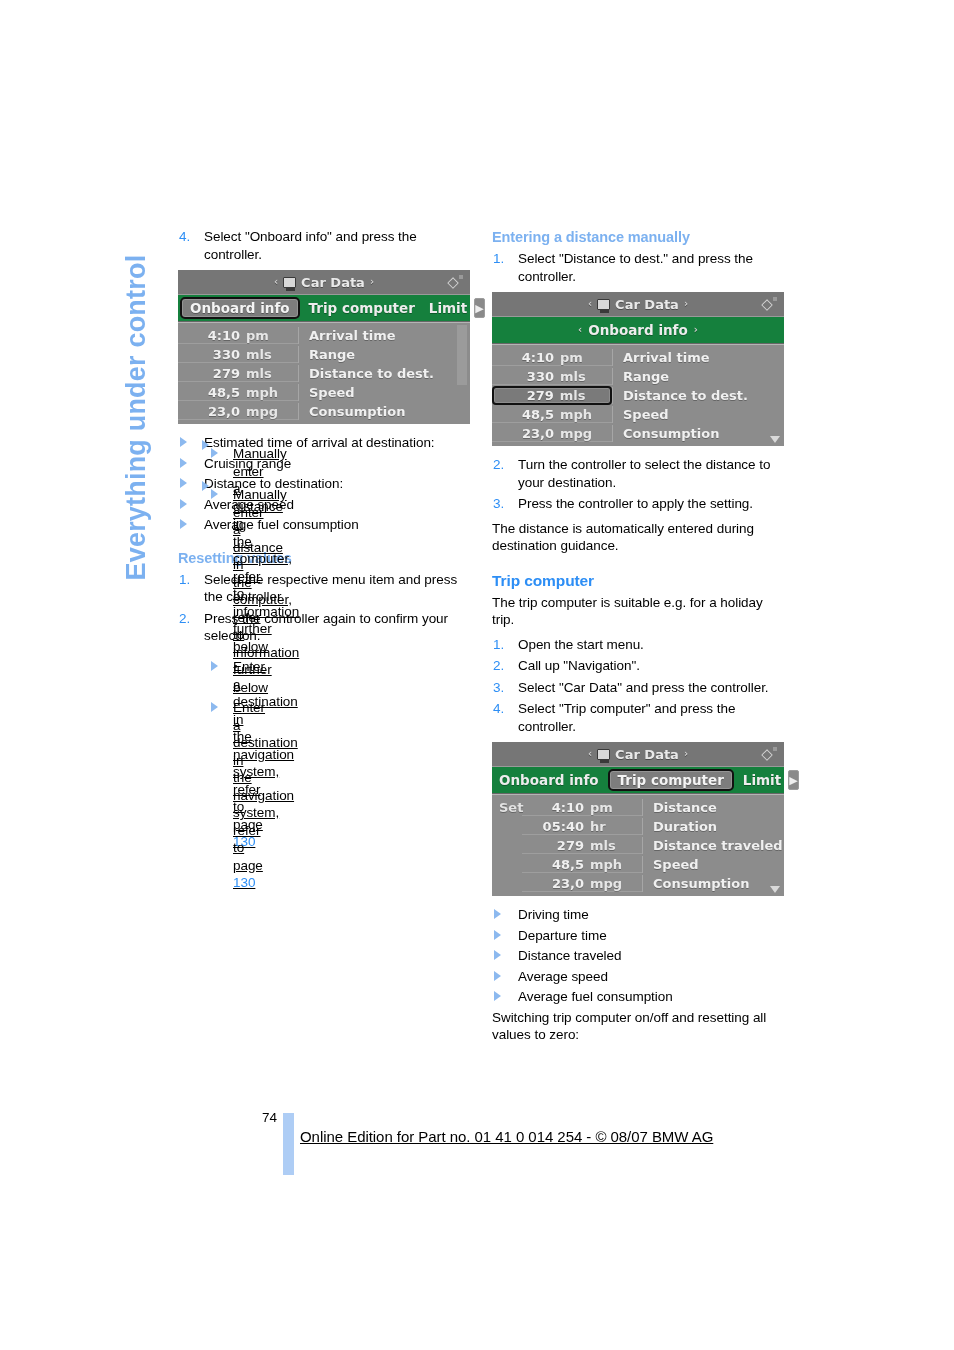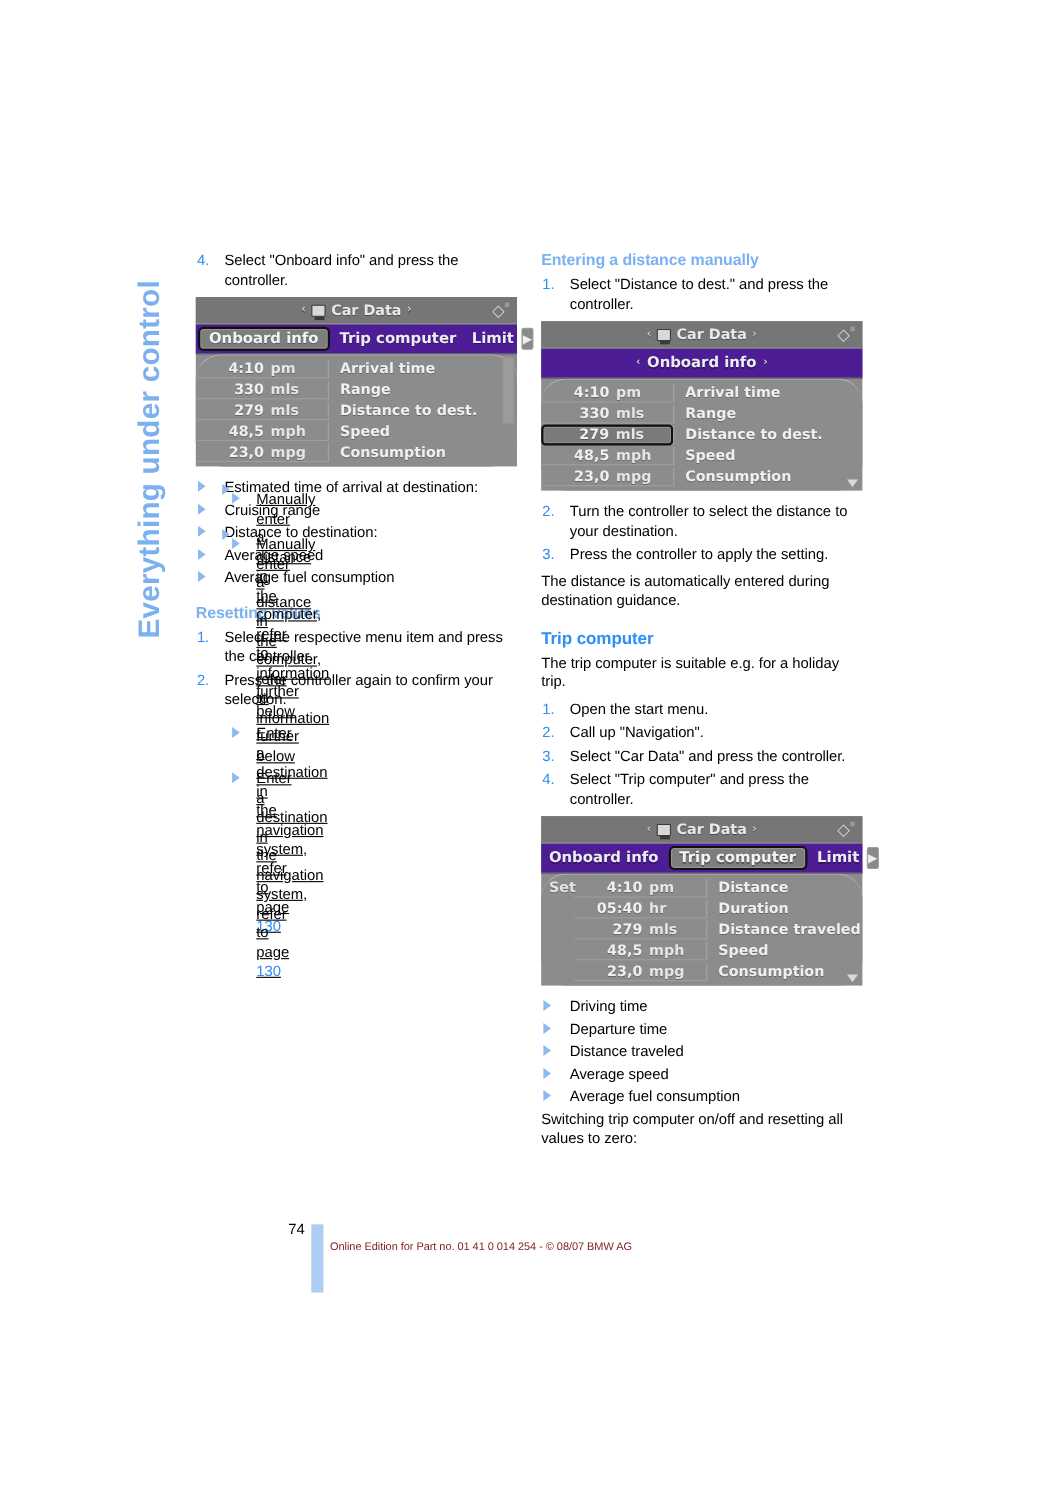--- a/index.html
+++ b/index.html
@@ -105,21 +105,21 @@
   }
   .hud-icon{
     position:absolute;right:8px;top:3px;width:18px;height:18px;
     color:#d6d6d6;font-size:15px;line-height:18px;text-align:center;
   }
   .hud-icon .dot{
     position:absolute;right:-1px;top:2px;width:4px;height:4px;background:#9a9a9a;
   }
 
   .screen .tabbar{
-    height:26px;background:#4c1d95;
+    height:26px;background:#15803d;
     display:flex;align-items:center;
     border-bottom:1px solid #666;
     position:relative;
   }
   .tabbar .ledge{width:10px;height:100%;background:#9a9a9a;}
   .tabbar .tab{
     font-size:13.5px;font-weight:bold;color:#ededed;
     padding:0 7px;white-space:nowrap;
     text-shadow:0 1px 0 rgba(0,0,0,.3);
   }
@@ -135,21 +135,20 @@
   .tabbar .next{
     margin-left:auto;margin-right:4px;width:18px;height:18px;
     display:flex;align-items:center;justify-content:center;
     color:#efefef;font-size:11px;
     border:1px solid #9d9d9d;border-radius:2px;background:#8a8a8a;
   }
 
   .screen .rows{
     background:#8c8c8c;padding:3px 0 3px 0;position:relative;
     border-top:1px solid #b4b4b4;
-    border-radius:23px;
   }
   .screen .rows .row{
     display:flex;align-items:center;height:19px;font-size:13px;font-weight:bold;
     color:#f0f0f0;text-shadow:0 1px 0 rgba(0,0,0,.28);
   }
   .row .setcol{width:30px;text-align:left;padding-left:7px;color:#e2e2e2;box-sizing:border-box;}
   .row .valbox{
     display:flex;align-items:center;width:120px;box-sizing:border-box;
     border-bottom:1px solid #9e9e9e;height:17px;
   }
@@ -177,22 +176,22 @@
   }
 
   
   .pagenum{
     position:absolute;left:262px;top:1110px;font-size:13.5px;color:#000;
   }
   .blue-strip{
     position:absolute;left:283px;top:1113px;width:11px;height:62px;background:#aecdf5;
   }
   .footer-text{
-    position:absolute;left:300px;top:1128px;font-size:10px;color:#7f1d1d;
-    letter-spacing:-0.05px;white-space:nowrap;
+    position:absolute;left:300px;top:1128px;font-size:15px;color:#000000;
+    letter-spacing:-0.05px;white-space:nowrap;text-decoration:underline;
   }
 </style>
 </head>
 <body>
 
 <div class="side-tab">
   <span>Everything under control</span>
 </div>
 
 <div class="col col-left">

